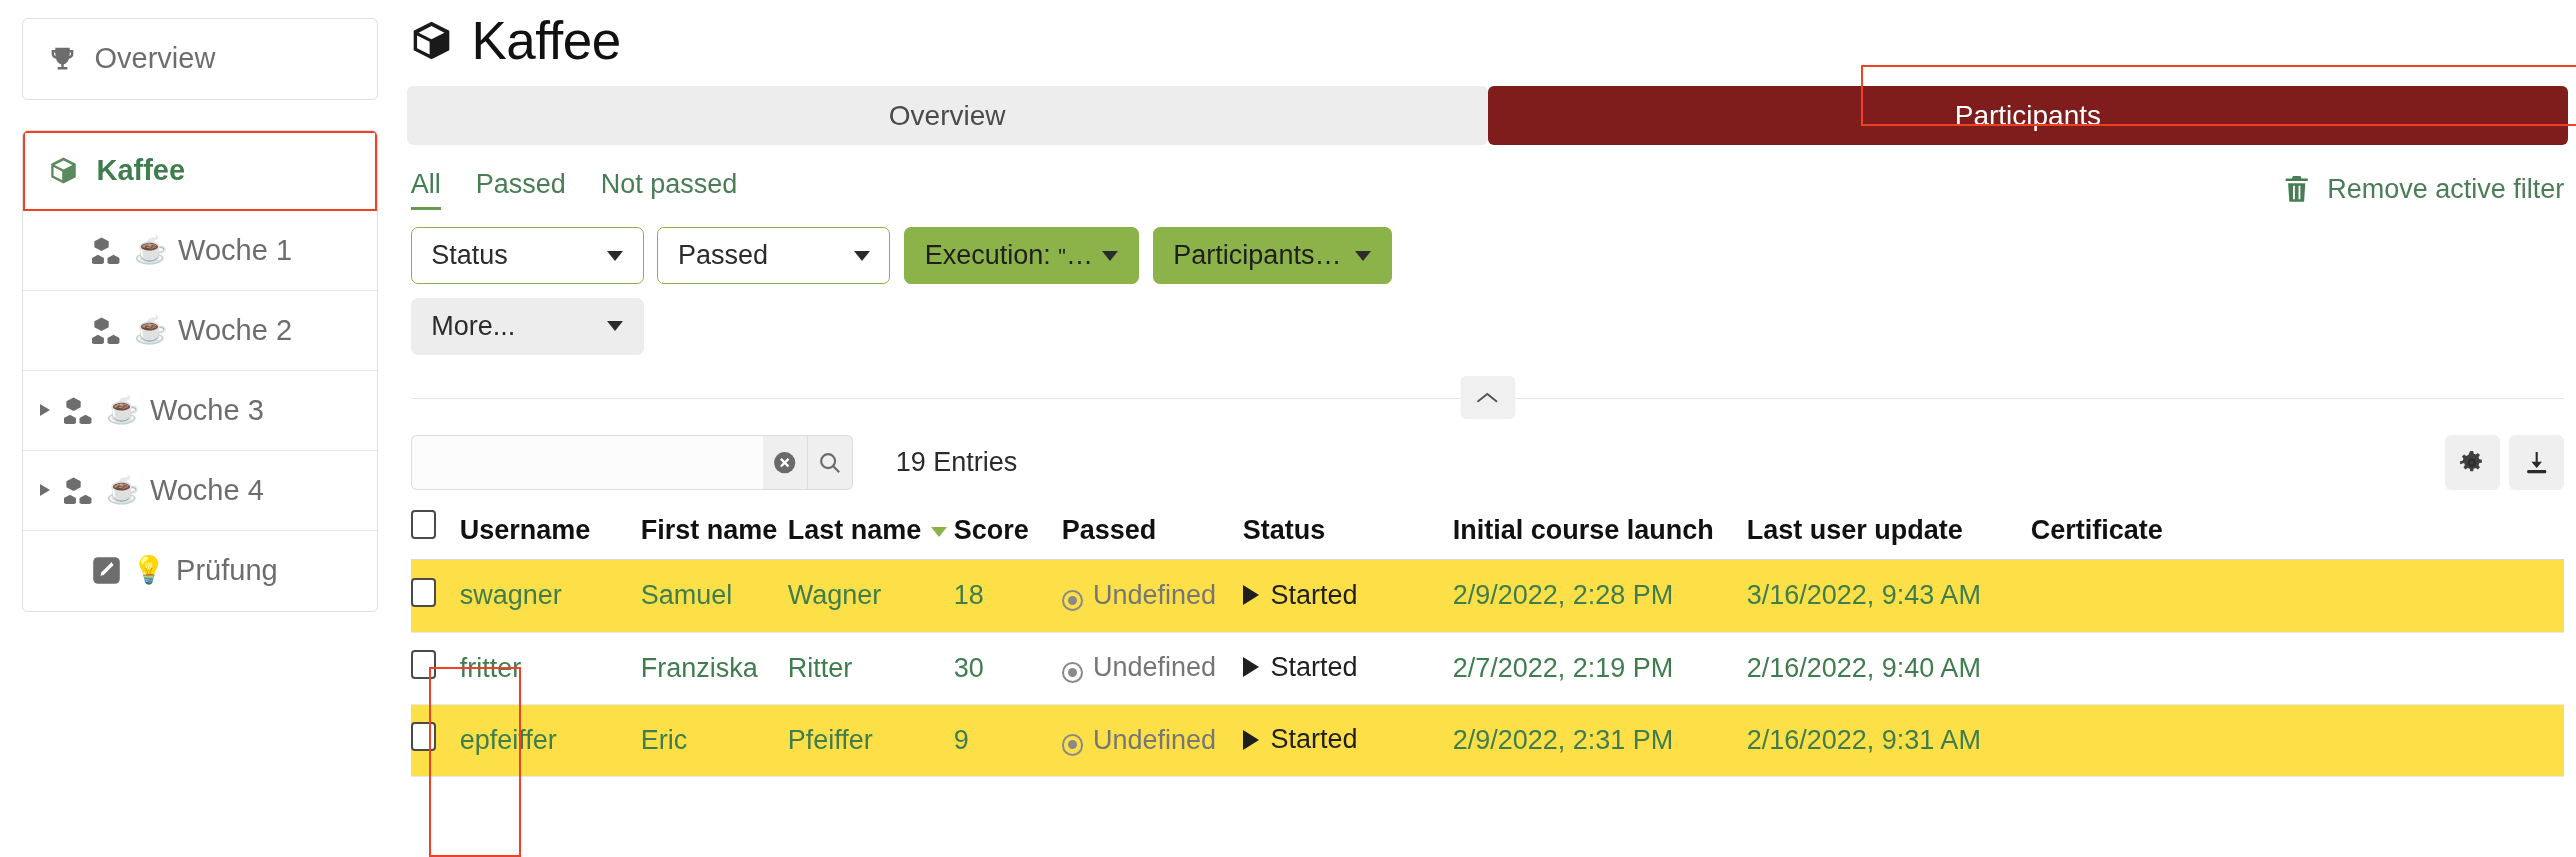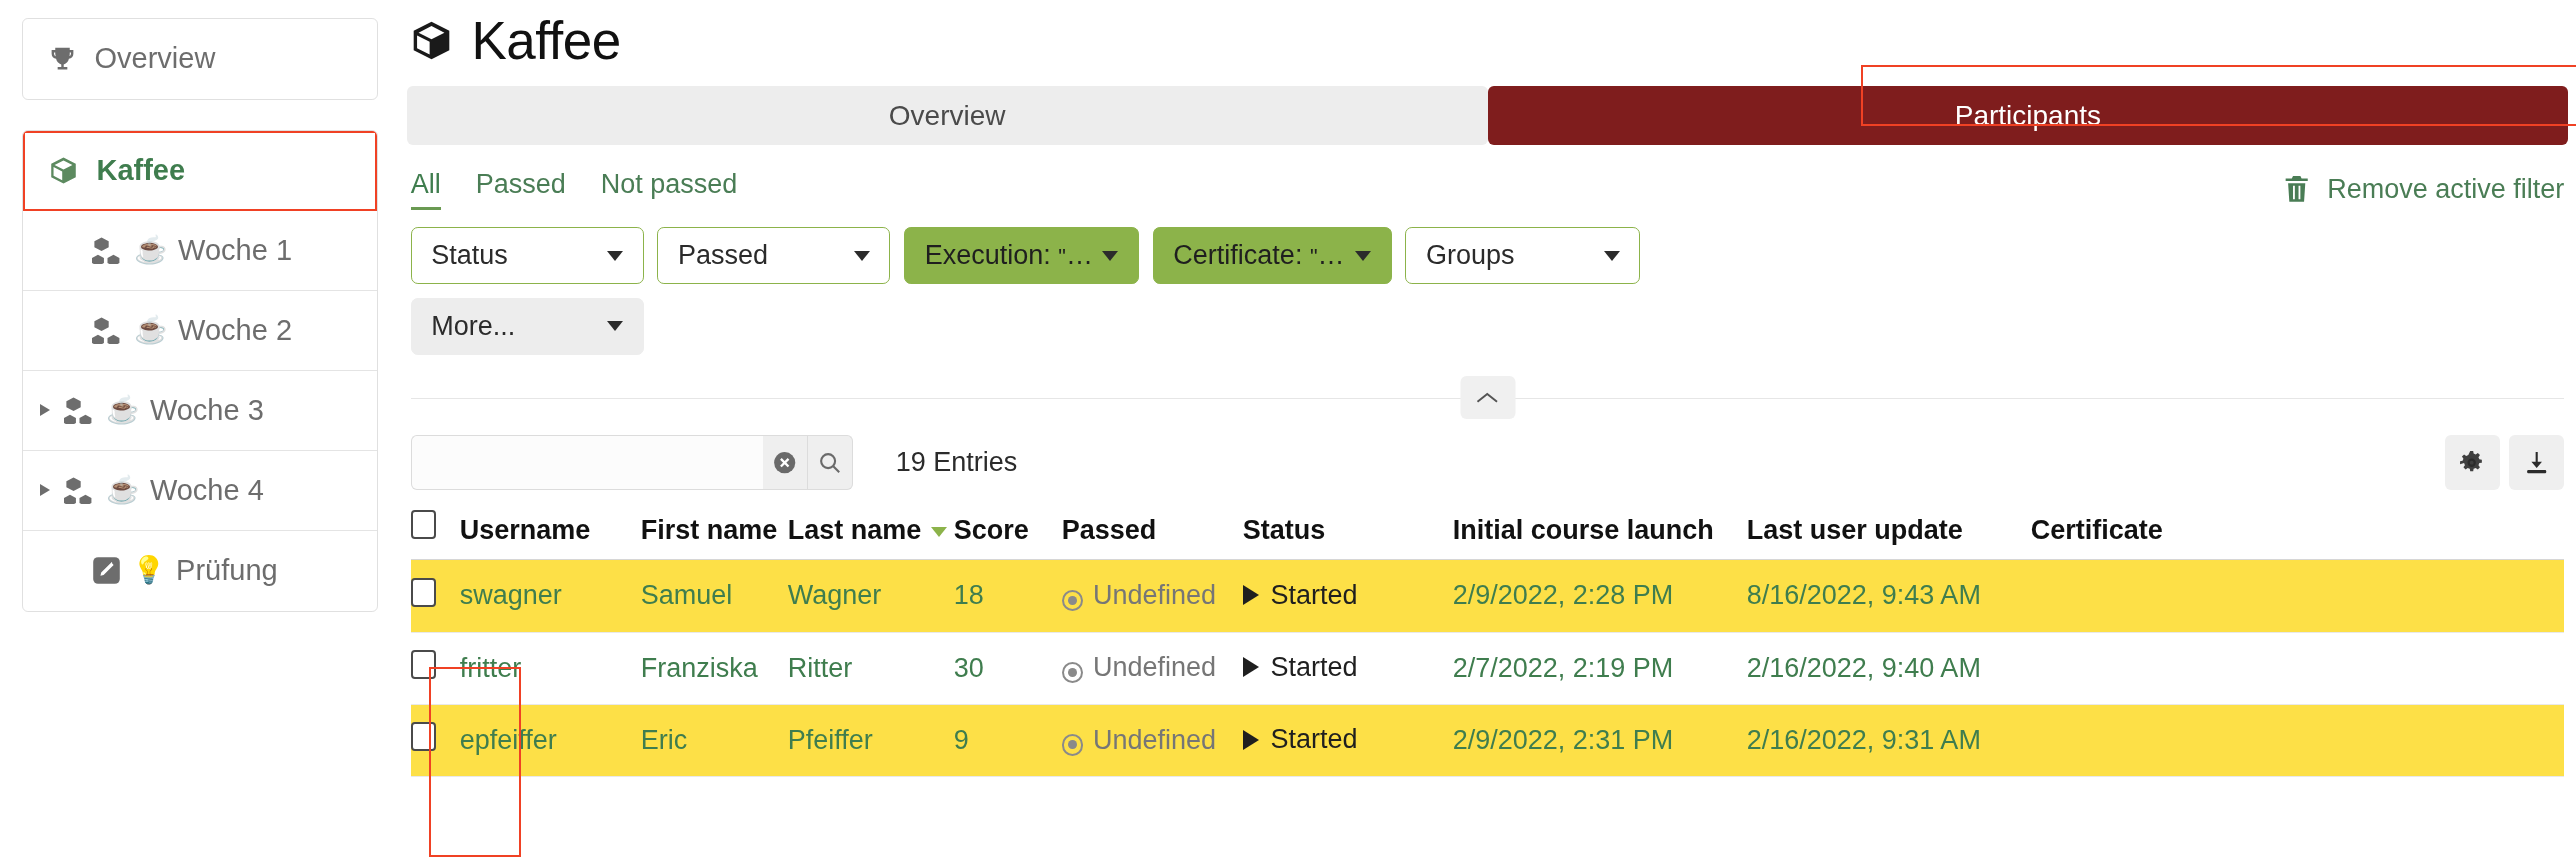--- a/index.html
+++ b/index.html
@@ -434,26 +434,22 @@
       </div>
       <div class="fselect plain w2">
         <span class="lab">Passed</span>
         <span class="dd"></span>
       </div>
       <div class="fselect filled w3">
         <span class="lab"><span>Execution:</span> <span class="q">"Mandatory, Opt...</span></span>
         <span class="dd" style="margin-left:3.9px"></span>
       </div>
       <div class="fselect filled w4">
-        <span class="lab"><span>Certificate:</span> <span class="q">"Member"</span></span>
+        <span class="lab"><span>Participants:</span> <span class="q">"Member"</span></span>
         <span class="dd" style="margin-left:9.8px"></span>
-      </div>
-      <div class="fselect plain w5">
-        <span class="lab">Groups</span>
-        <span class="dd"></span>
       </div>
     </div>
 
     <div class="filters" style="padding-top:13.7px">
       <div class="fselect grey w1">
         <span class="lab">More...</span>
         <span class="dd"></span>
       </div>
     </div>
 
@@ -526,21 +522,21 @@
           <td class="score-cell">18</td>
           <td><span class="undef">
                 <span class="ring"></span>
                 <span>Undefined</span>
               </span></td>
           <td><span class="started">
                 <span class="play"></span>
                 <span>Started</span>
               </span></td>
           <td>2/9/2022, 2:28 PM</td>
-          <td>8/16/2022, 9:43 AM</td>
+          <td>3/16/2022, 9:43 AM</td>
           <td></td>
         </tr>
 
         <tr>
           <td><span class="chk"></span></td>
           <td><span>fritter</span></td>
           <td>Franziska</td>
           <td>Ritter</td>
           <td class="score-cell">30</td>
           <td><span class="undef">

